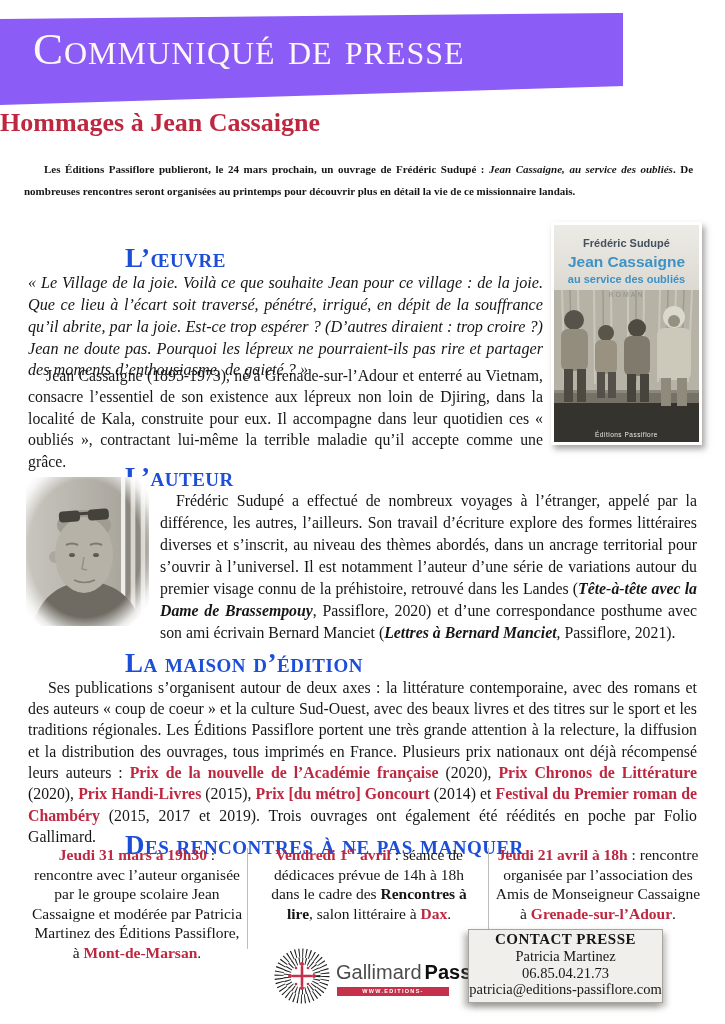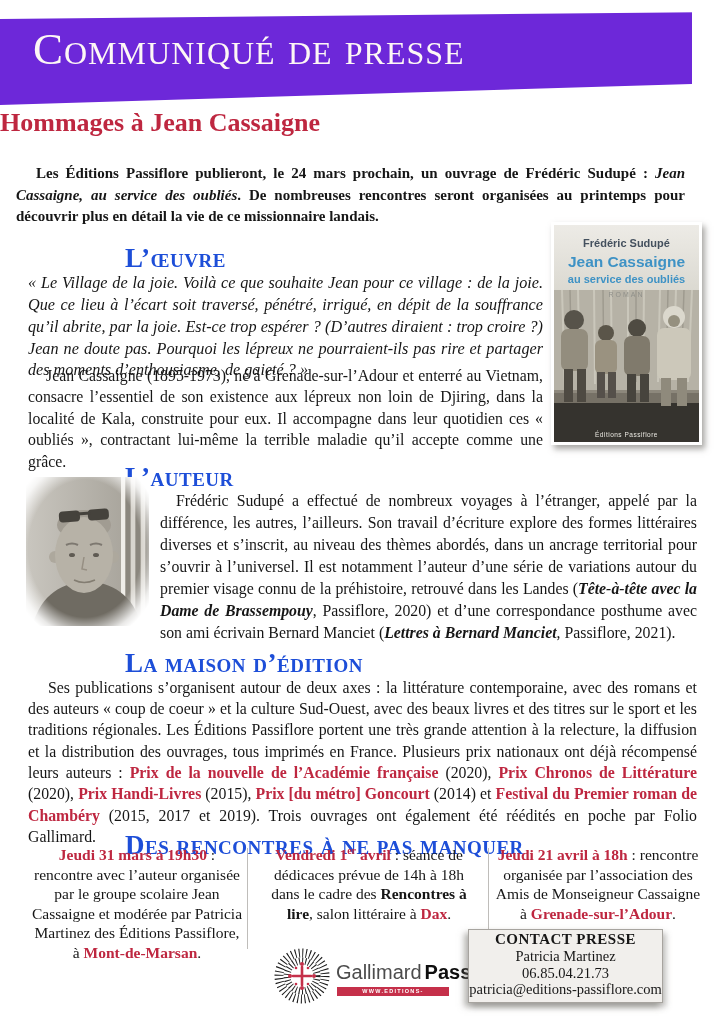--- a/index.html
+++ b/index.html
@@ -2,36 +2,36 @@
 <html><head>
 <meta charset="utf-8">
 <style>
   html,body{margin:0;padding:0;}
   body{
     width:725px;height:1024px;position:relative;background:#ffffff;
     font-family:"Liberation Serif", serif;color:#161616;overflow:hidden;
   }
   
   .banner{
-    position:absolute;top:0;left:0;width:692px;height:106px;background:#6d28d9;
+    position:absolute;top:0;left:0;width:623px;height:106px;background:#8b5cf6;
     clip-path:polygon(0 19px,725px 12px,725px 83px,0 105px);
   }
   .banner-text{
     position:absolute;left:33px;top:27px;font-variant:small-caps;
     font-size:45px;line-height:1;color:#fdf7f5;letter-spacing:1px;font-weight:500;
   }
   
   .page-title{
     position:absolute;top:108px;left:0;width:725px;
     font-size:26px;font-weight:bold;color:#be2740;
   }
   
   .intro{
-    position:absolute;top:148px;left:16px;width:669px;
-    font-size:15px;line-height:21.5px;font-weight:bold;text-align:justify;text-indent:20px;
+    position:absolute;top:148px;left:24px;width:669px;
+    font-size:11px;line-height:21.5px;font-weight:bold;text-align:justify;text-indent:20px;
   }
   
   .sec-heading{
     position:absolute;left:125px;font-variant:small-caps;font-size:27px;line-height:1.1;
     font-weight:bold;letter-spacing:.5px;color:#1d4ed8;
   }
   #h-oeuvre{top:222px}
   #h-auteur{top:441px}
   #h-maison{top:627px}
   #h-rencontres{top:809px}

